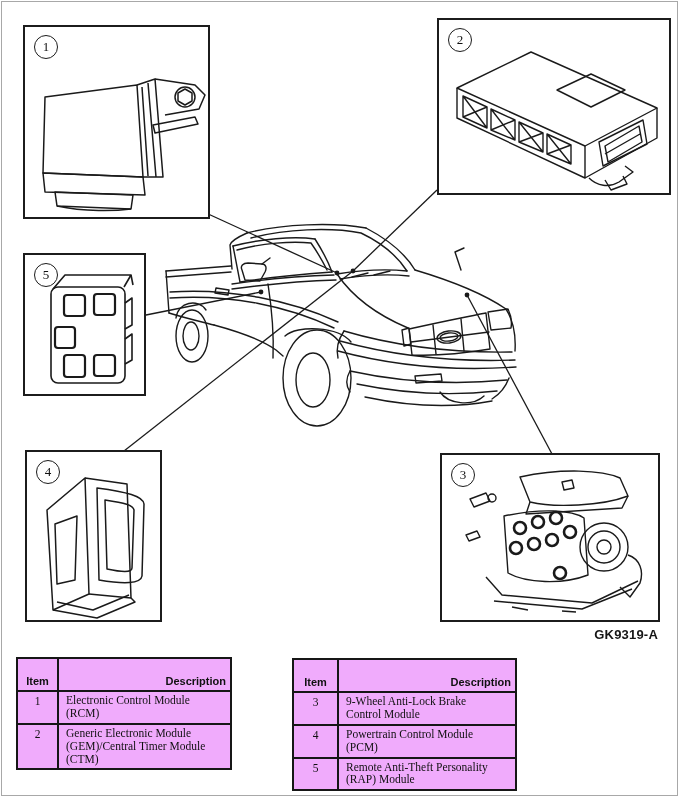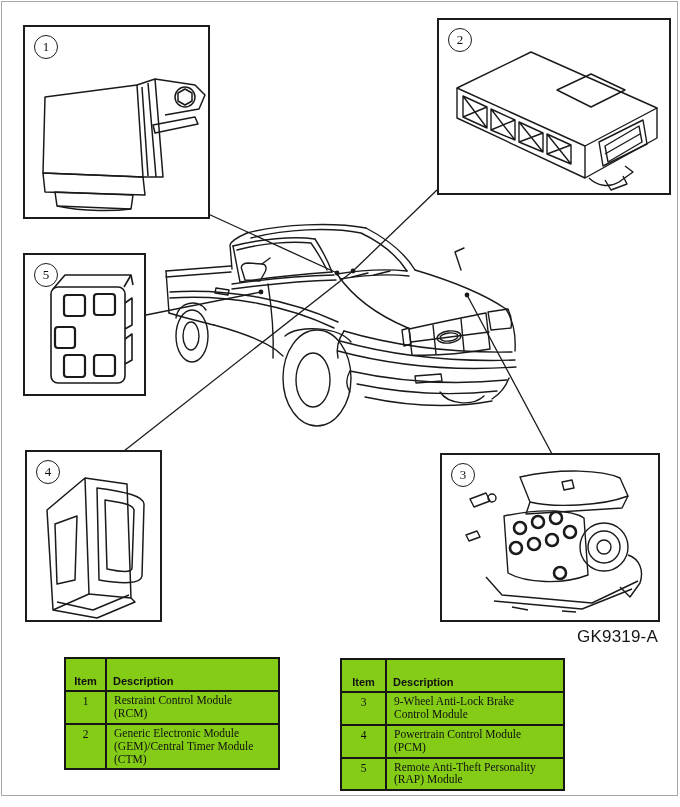--- a/index.html
+++ b/index.html
@@ -7,26 +7,26 @@
         font-family:"Liberation Sans",sans-serif;color:#1a1a1a;}
   #page-border{position:absolute;left:1px;top:1px;width:675px;height:793px;
         border:1px solid #a8a8a8;pointer-events:none;}
   #diagram-svg{position:absolute;left:0;top:0;z-index:1;}
   .callout-box{position:absolute;border:2px solid #1c1c1c;background:#ffffff;z-index:2;}
   .callout-num{position:absolute;left:9px;top:8px;width:22px;height:22px;border:1.6px solid #1c1c1c;
         border-radius:50%;text-align:center;line-height:21px;font-family:"Liberation Serif",serif;
         font-size:13px;color:#111;background:#fff;}
   .module-art{position:absolute;left:0;top:0;}
   #figure-code{position:absolute;left:548px;top:627px;width:110px;text-align:right;
-        font-weight:normal;font-size:17px;letter-spacing:0.2px;color:#161616;z-index:2;}
-  .item-table{position:absolute;border-collapse:collapse;background:#84cc16;z-index:2;
-        font-family:"Liberation Serif",serif;font-size:11.5px;color:#101010;margin-left:48px;}
+        font-weight:bold;font-size:13px;letter-spacing:0.2px;color:#161616;z-index:2;}
+  .item-table{position:absolute;border-collapse:collapse;background:#f0abfc;z-index:2;
+        font-family:"Liberation Serif",serif;font-size:11.5px;color:#101010;}
   .item-table td,.item-table th{border:2px solid #161616;vertical-align:top;}
   .item-table th{font-family:"Liberation Sans",sans-serif;font-size:11px;font-weight:bold;
-        text-align:left;padding:16px 4px 3px 6px;vertical-align:bottom;color:#111;}
+        text-align:right;padding:16px 4px 3px 6px;vertical-align:bottom;color:#111;}
   .item-table th.col-item{text-align:center;padding-left:2px;padding-right:2px;}
   .item-table td.cell-item{text-align:center;padding-top:3px;width:37px;}
   .item-table td.cell-desc{padding:2px 14px 3px 7px;line-height:1.12;}
   #table-left{left:16px;top:657px;width:216px;}
   #table-right{left:292px;top:658px;width:225px;}
   #table-right td.cell-item{width:41px;}
   svg path, svg line, svg ellipse, svg circle, svg rect, svg polygon{vector-effect:non-scaling-stroke;}
 </style>
 </head>
 <body>
@@ -222,21 +222,21 @@
   <div id="figure-code">GK9319-A</div>
 
   <table class="item-table" id="table-left">
     <tbody>
         <tr>
       <th class="col-item">Item</th>
       <th>Description</th>
     </tr>
     <tr>
       <td class="cell-item">1</td>
-      <td class="cell-desc">Restraint Control Module (RCM)</td>
+      <td class="cell-desc">Electronic Control Module (RCM)</td>
     </tr>
     <tr>
       <td class="cell-item">2</td>
       <td class="cell-desc">Generic Electronic Module (GEM)/Central Timer Module (CTM)</td>
     </tr>
   </tbody>
     </table>
 
   <table class="item-table" id="table-right">
     <tbody>

